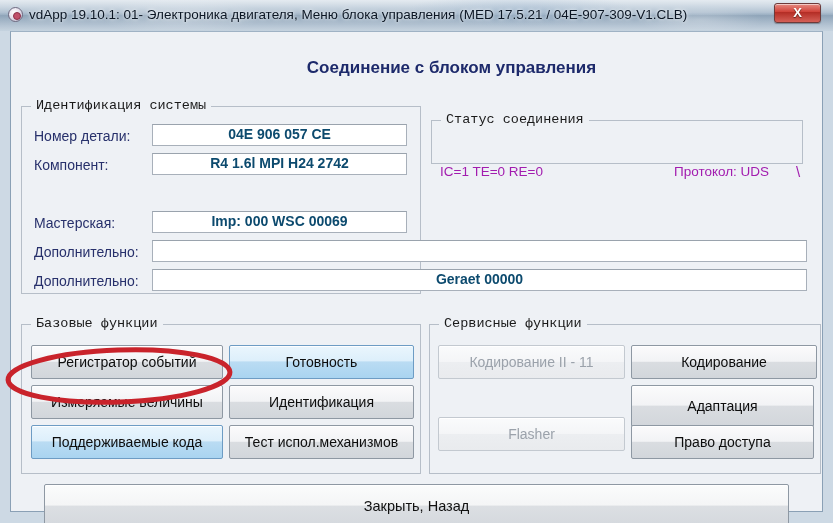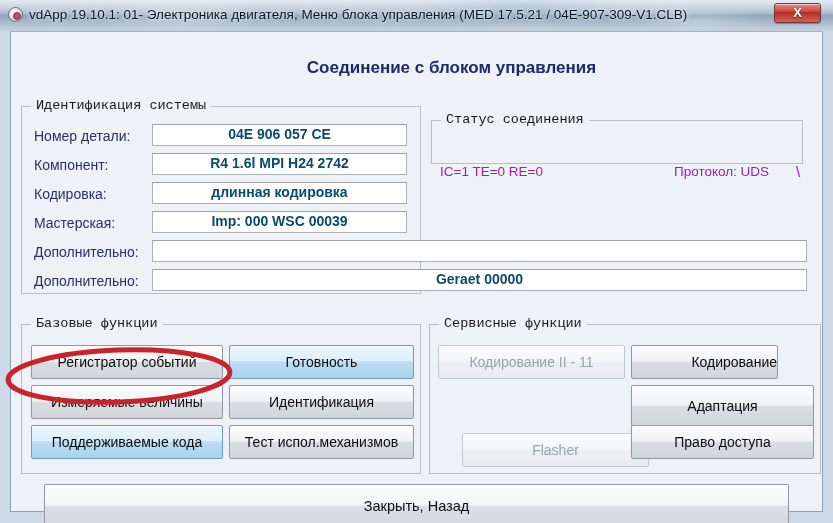--- a/index.html
+++ b/index.html
@@ -243,31 +243,25 @@
           </div>
         </div>
 
         <div class="id-row" style="top:46px;">
           <div class="id-label">Компонент:</div>
           <div class="id-field">
             <div class="val">R4 1.6l MPI   H24 2742</div>
           </div>
         </div>
 
-        <div class="id-row" style="top:75px;">
-          <div class="id-label">Кодировка:</div>
-          <div class="id-field">
-            <div class="val">длинная кодировка</div>
-          </div>
-        </div>
 
         <div class="id-row" style="top:104px;">
           <div class="id-label">Мастерская:</div>
           <div class="id-field">
-            <div class="val">Imp: 000     WSC 00039</div>
+            <div class="val">Imp: 000     WSC 00069</div>
           </div>
         </div>
 
         <div class="id-row" style="top:133px;">
           <div class="id-label">Дополнительно:</div>
           <div class="id-field wide">
             <div class="val"></div>
           </div>
         </div>
 
@@ -312,29 +306,29 @@
           <span>Тест испол.механизмов</span>
         </div>
       </div>
 
       <div class="groupbox" id="gb-service">
         <div class="gb-title">Сервисные функции</div>
 
         <div class="btn disabled" style="left:8px;  top:20px; width:187px; height:34px;">
           <span>Кодирование II - 11</span>
         </div>
-        <div class="btn" style="left:201px; top:20px; width:147px; height:34px;text-align:right;">
+        <div class="btn" style="left:201px; top:20px; width:186px; height:34px;">
           <span>Кодирование</span>
         </div>
 
         <div class="btn" style="left:201px; top:60px; width:183px; height:42px;">
           <span>Адаптация</span>
         </div>
 
-        <div class="btn disabled" style="left:8px;  top:108px; width:187px; height:34px;margin-left:24px;">
+        <div class="btn disabled" style="left:8px;  top:92px; width:187px; height:34px;">
           <span>Flasher</span>
         </div>
         <div class="btn" style="left:201px; top:100px; width:183px; height:34px;">
           <span>Право доступа</span>
         </div>
       </div>
 
       <div id="close-back-btn">
         <span>Закрыть, Назад</span>
       </div>

